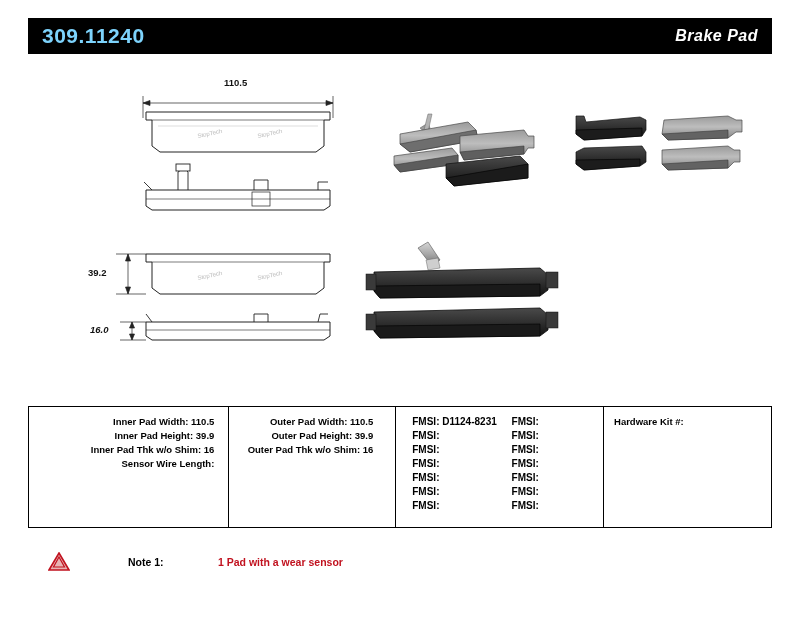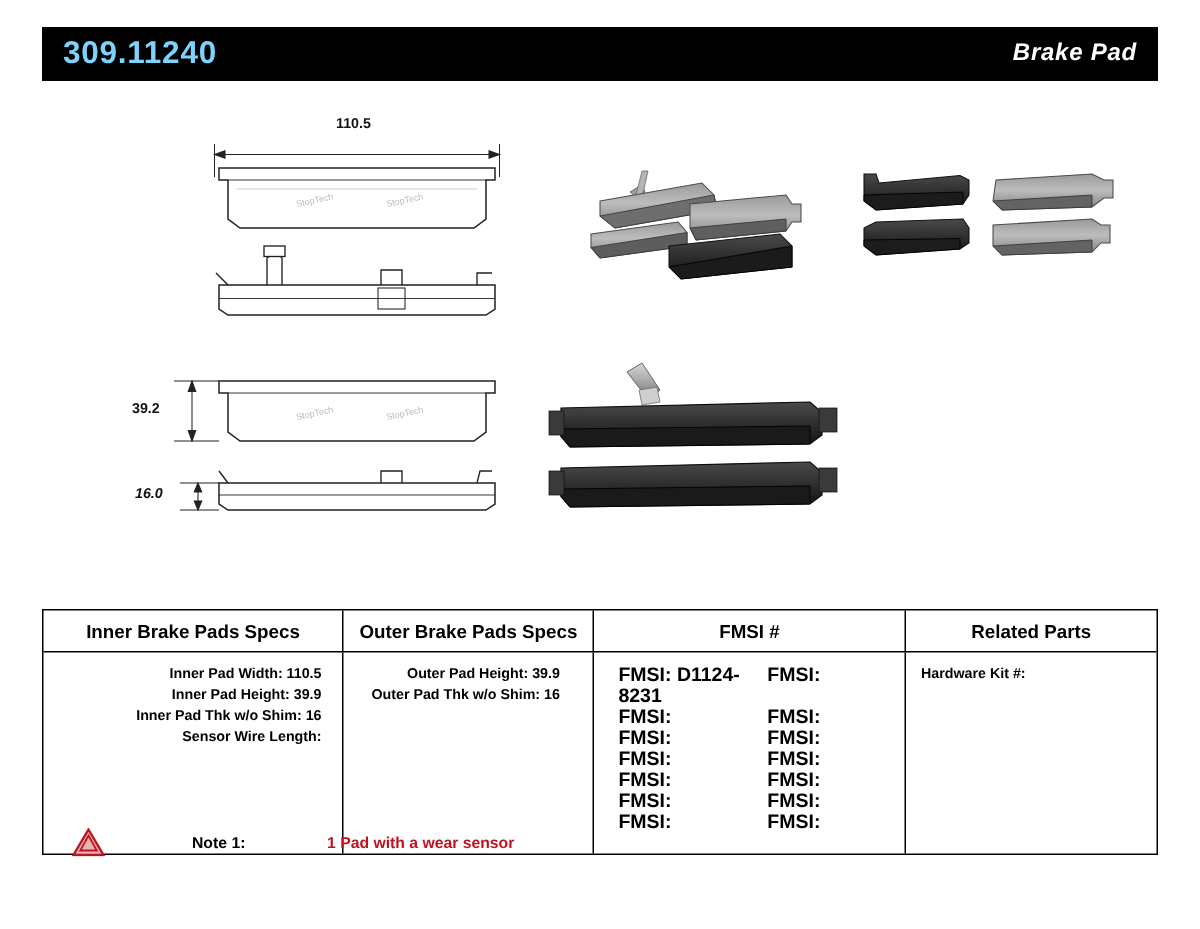--- a/index.html
+++ b/index.html
@@ -104,21 +104,21 @@
   .spec-line {
     font-size: 9.5px;
     font-weight: bold;
     line-height: 14px;
     white-space: nowrap;
   }
   .spec-line.right { text-align: right; padding-right: 8px; }
   .spec-line.rightish { text-align: right; padding-right: 16px; }
   .fmsi-row {
     display: flex;
-    font-size: 13px;
+    font-size: 10px;
     font-weight: bold;
     line-height: 14px;
   }
   .fmsi-row .c1 { width: 52%; padding-left: 10px; box-sizing: border-box; }
   .fmsi-row .c2 { width: 48%; padding-left: 8px; box-sizing: border-box; }
   .related-line {
     font-size: 9.5px;
     font-weight: bold;
     line-height: 14px;
     padding-left: 4px;
@@ -297,36 +297,31 @@
         <rect x="518" y="252" width="12" height="16" fill="#3a3a3a" stroke="#111" stroke-width="0.5"></rect>
       </g>
     </svg>
 
     <span class="dim-label" style="left:196px; top:17px;">110.5</span>
     <span class="dim-label" style="left:60px; top:207px;">39.2</span>
     <span class="dim-label" style="left:62px; top:264px;font-style:italic;">16.0</span>
   </div>
 
   <div class="specs">
-    <div class="specs-head">
-      <div class="col col-1">Inner Brake Pads Specs</div>
-      <div class="col col-2">Outer Brake Pads Specs</div>
-      <div class="col col-3">FMSI #</div>
-      <div class="col col-4">Related Parts</div>
-    </div>
     <div class="specs-body">
 
       <div class="col col-1">
         <div class="spec-line right">Inner Pad Width: 110.5</div>
         <div class="spec-line right">Inner Pad Height: 39.9</div>
         <div class="spec-line right">Inner Pad Thk w/o Shim: 16</div>
         <div class="spec-line right">Sensor Wire Length:</div>
       </div>
 
       <div class="col col-2">
+        <div class="spec-line rightish">Outer Pad Width: 110.5</div>
         <div class="spec-line rightish">Outer Pad Height: 39.9</div>
         <div class="spec-line rightish">Outer Pad Thk w/o Shim: 16</div>
       </div>
 
       <div class="col col-3">
         <div class="fmsi-row">
           <span class="c1">FMSI:  D1124-8231</span>
           <span class="c2">FMSI:</span>
         </div>
         <div class="fmsi-row">

